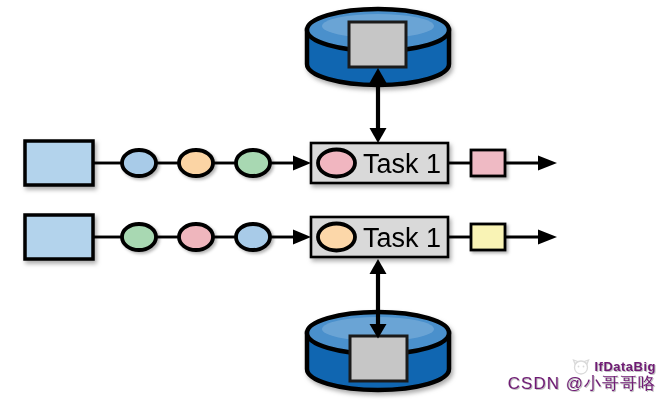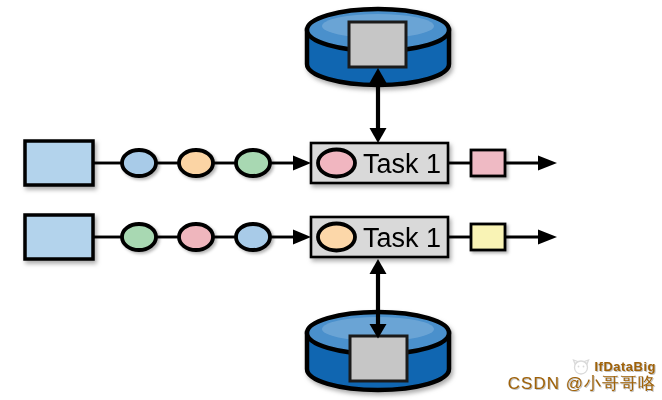--- a/index.html
+++ b/index.html
@@ -35,21 +35,21 @@
     fill: #000000;
     text-anchor: middle;
   }
 
   
   .watermark {
     position: absolute;
     right: 6px;
     bottom: 6px;
     text-align: center;
-    color: #a16207;
+    color: #701a75;
     text-shadow: 1px 1px 0 #c3c3c3, -0.5px -0.5px 0 #dedede;
     line-height: 1.1;
     user-select: none;
   }
   .wm-row1 {
     display: flex;
     align-items: center;
     justify-content: flex-end;
     gap: 3px;
     font-size: 13px;

